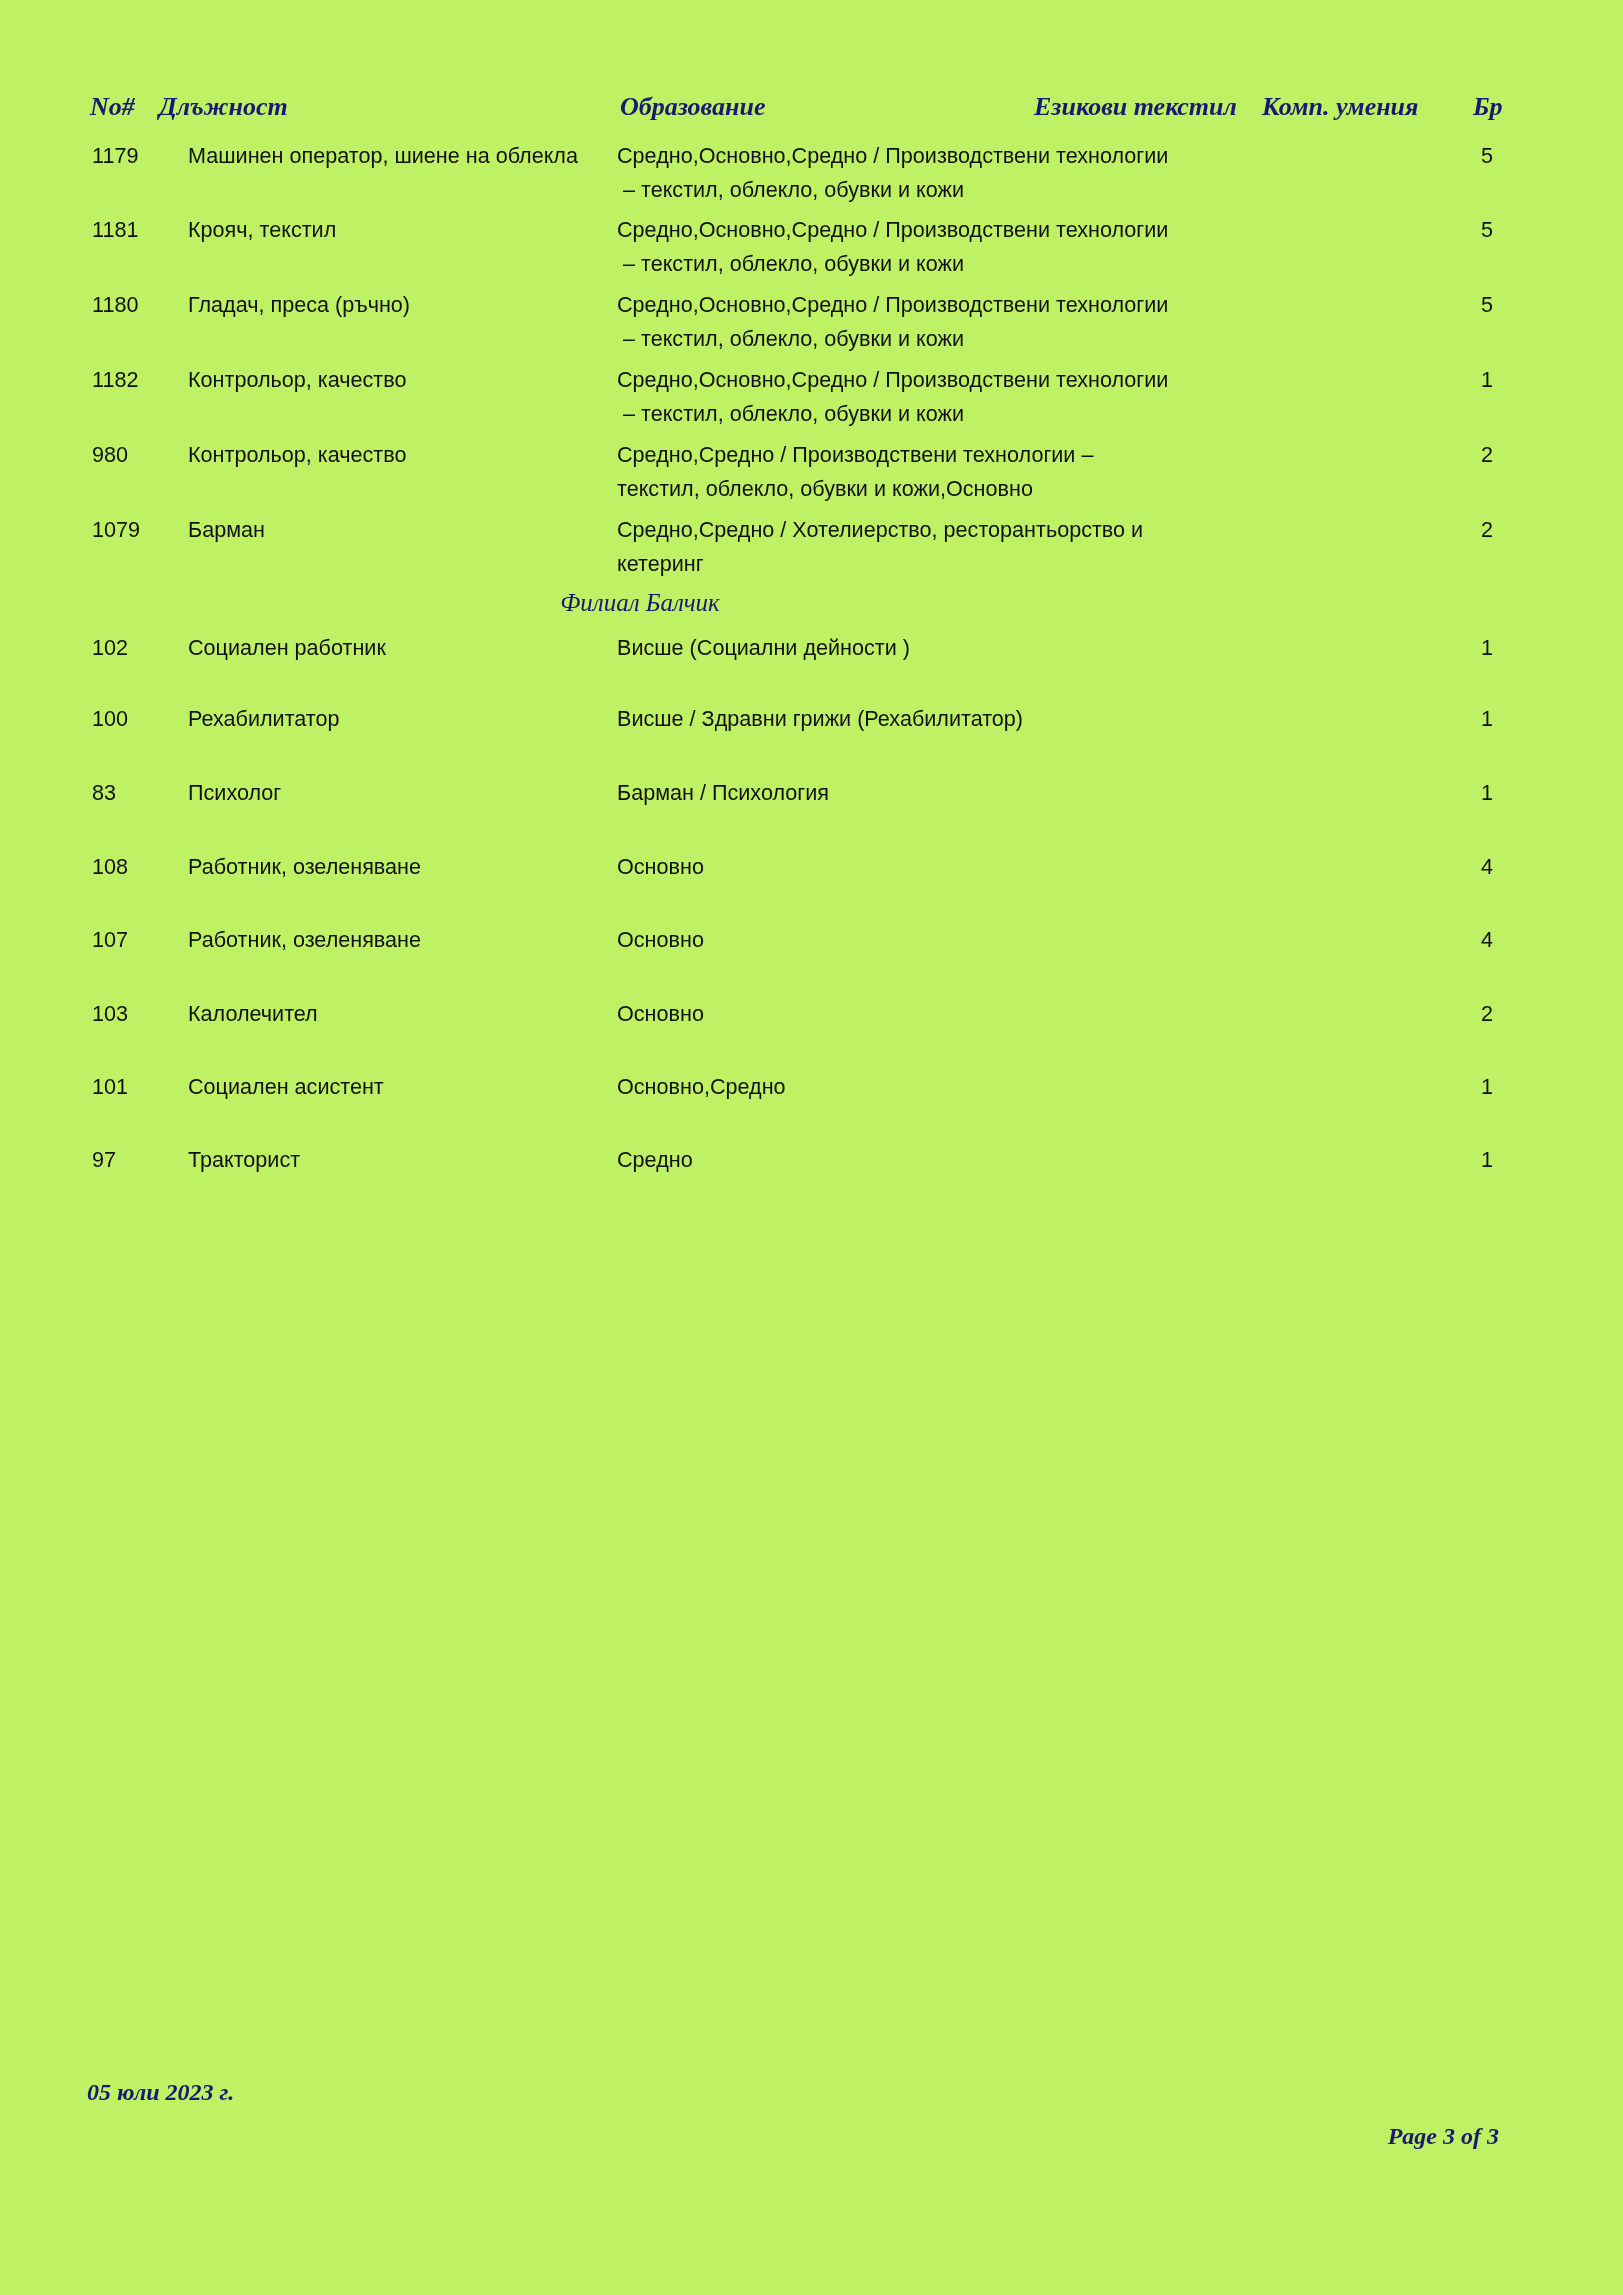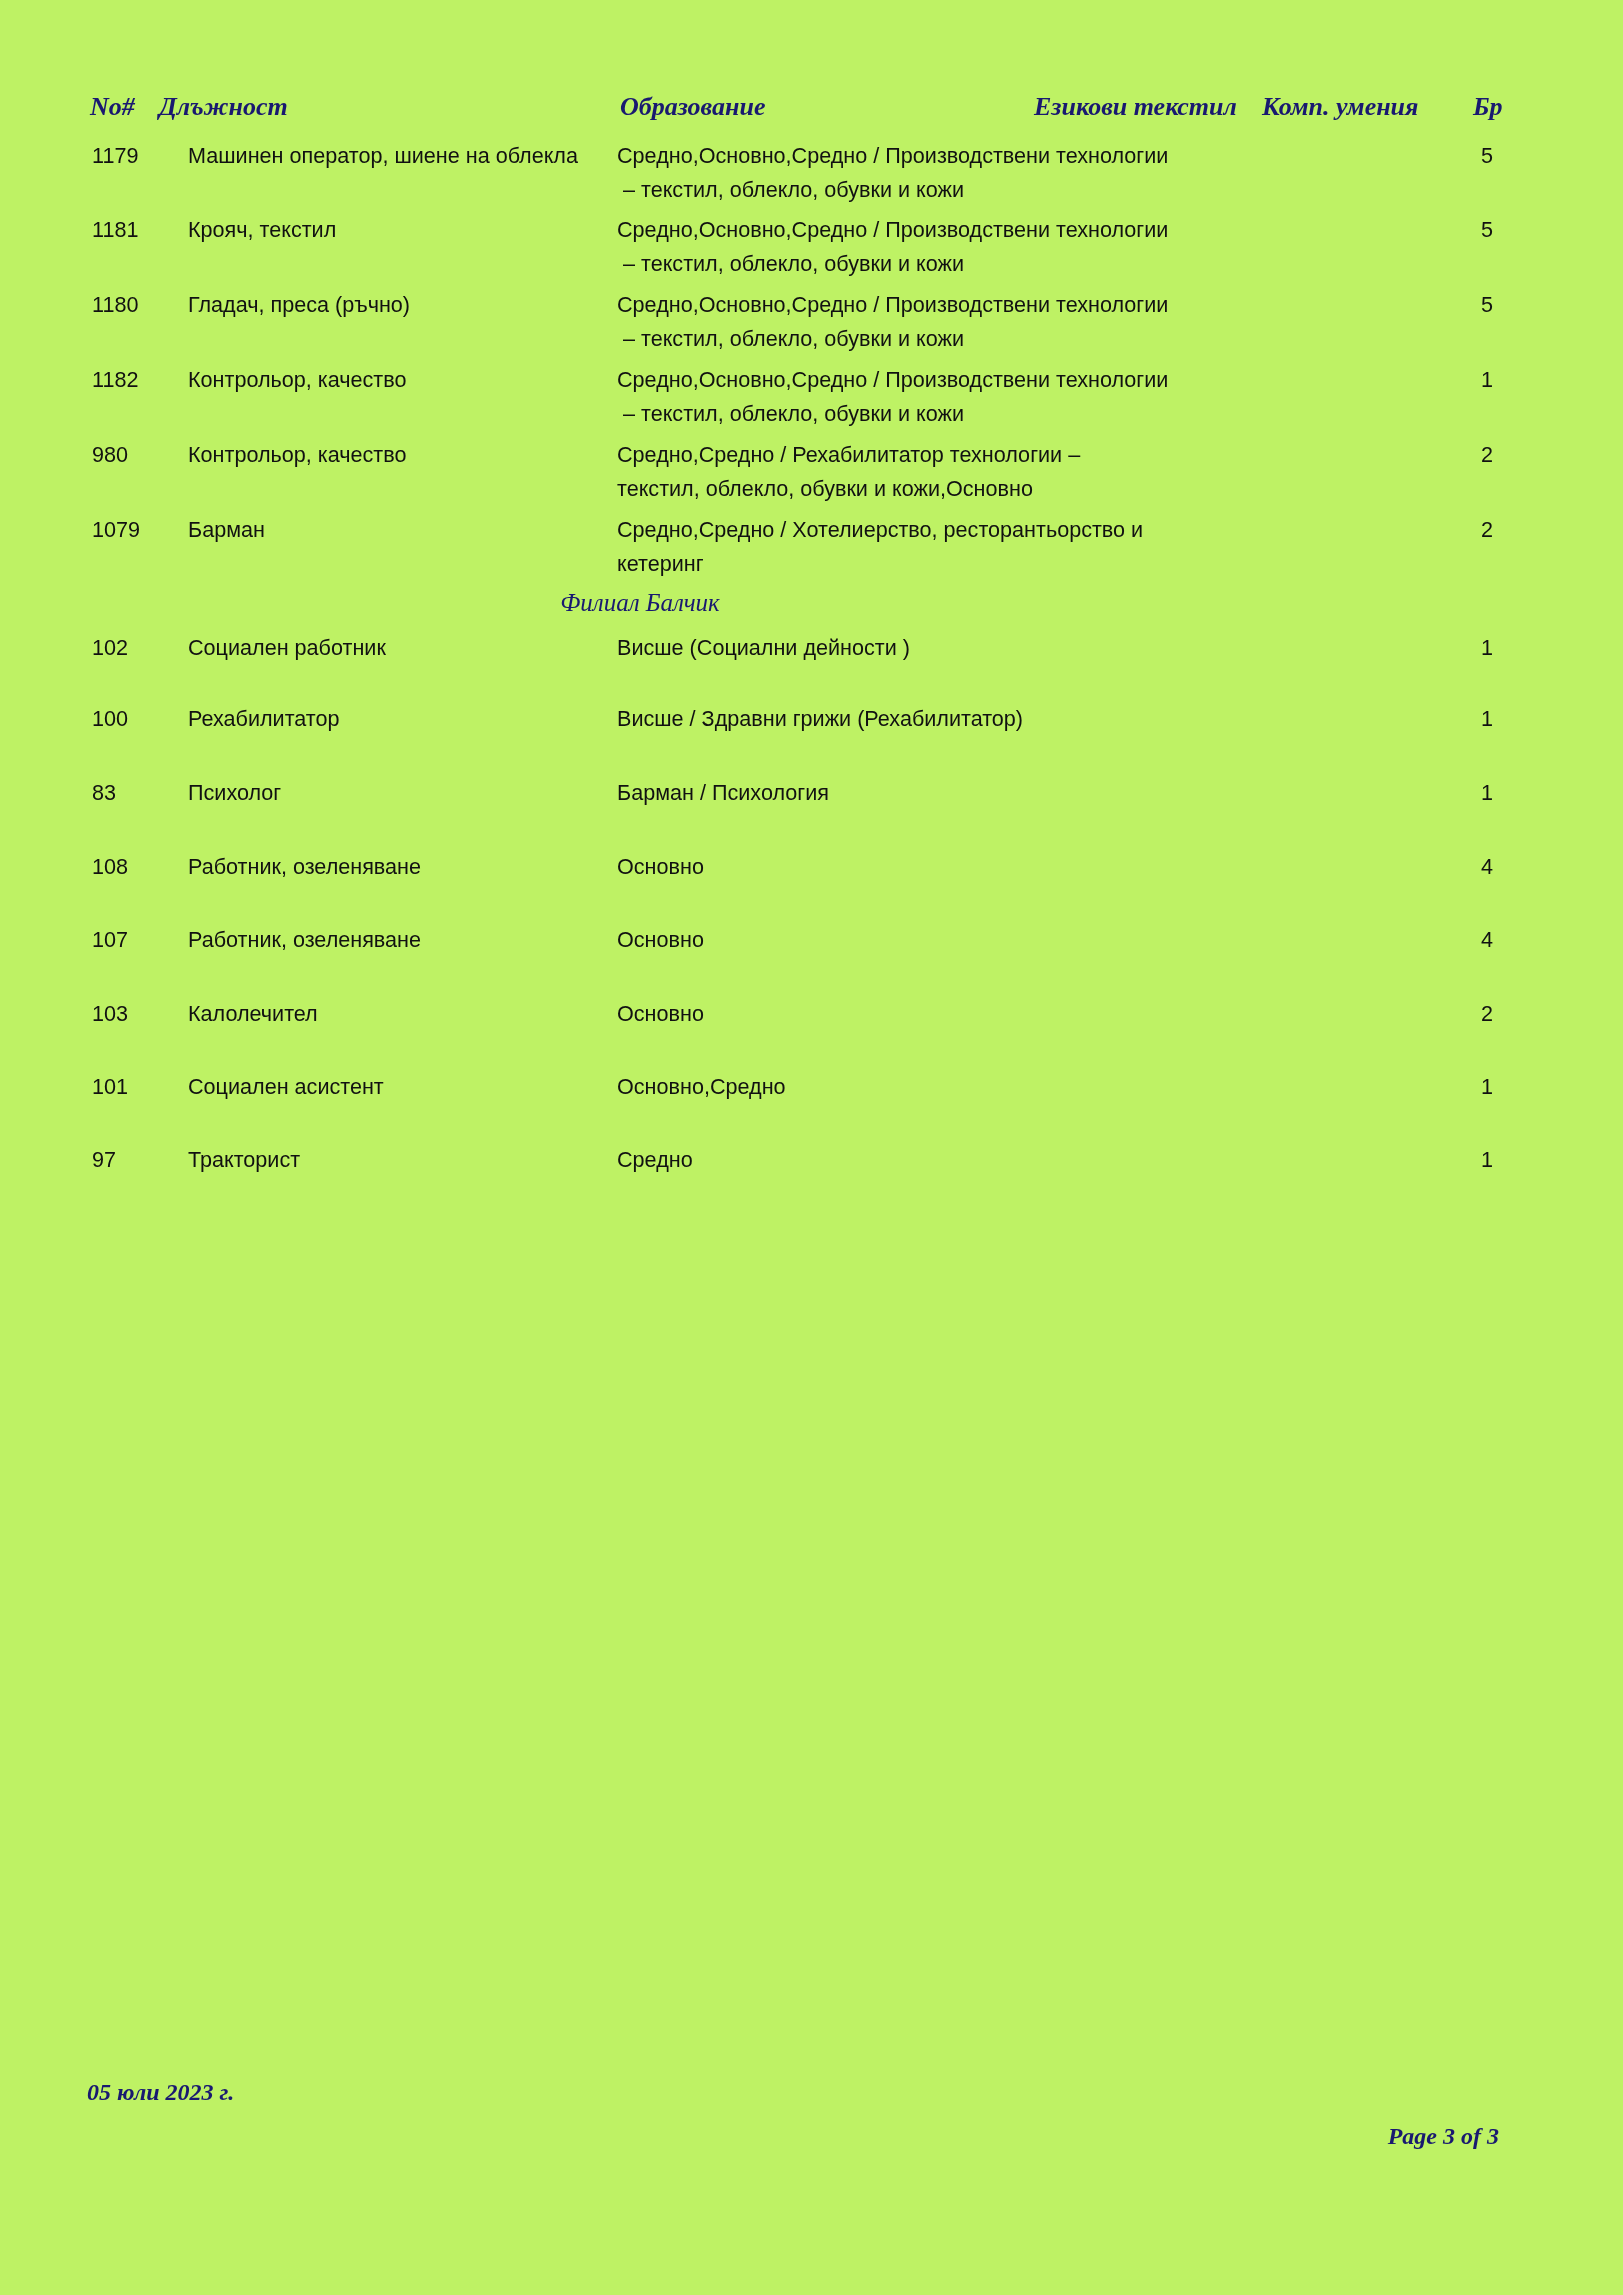--- a/index.html
+++ b/index.html
@@ -103,21 +103,21 @@
   <div class="row" style="top:363px">
     <div class="c num">1182</div>
     <div class="c pos">Контрольор, качество</div>
     <div class="c edu">Средно,Основно,Средно / Производствени технологии
 &nbsp;– текстил, облекло, обувки и кожи</div>
     <div class="c cnt">1</div>
   </div>
   <div class="row" style="top:438px">
     <div class="c num">980</div>
     <div class="c pos">Контрольор, качество</div>
-    <div class="c edu">Средно,Средно / Рехабилитатор технологии –
+    <div class="c edu">Средно,Средно / Производствени технологии –
 текстил, облекло, обувки и кожи,Основно</div>
     <div class="c cnt">2</div>
   </div>
   <div class="row" style="top:513px">
     <div class="c num">1079</div>
     <div class="c pos">Барман</div>
     <div class="c edu">Средно,Средно / Хотелиерство, ресторантьорство и
 кетеринг</div>
     <div class="c cnt">2</div>
   </div>

